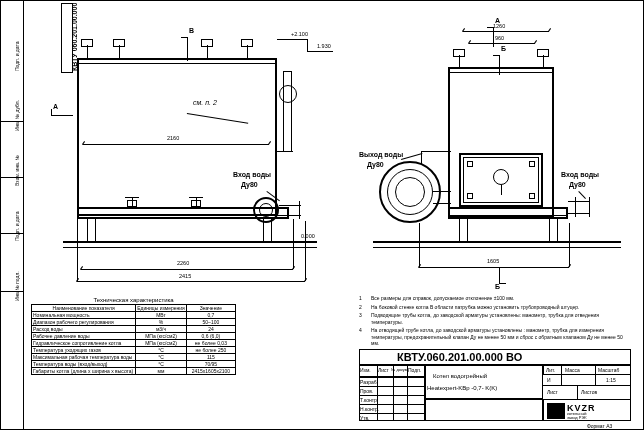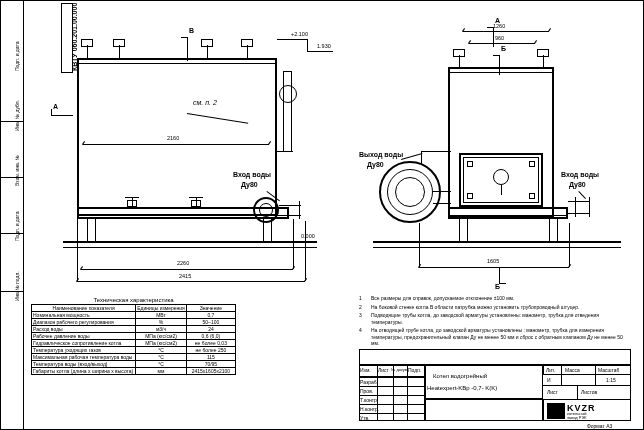--- a/index.html
+++ b/index.html
@@ -286,20 +286,21 @@
     </div>
     <div style="display:flex;gap:4px;">
       <div style="font-size:5px;width:8px;">4</div>
       <div style="font-size:5px;flex:1;line-height:1.3;">На отводящей трубе котла, до заводской арматуры установлены : манометр, трубка для измерения температуры, предохранительный клапан Ду не менее 50 мм и сброс с обратным клапаном Ду не менее 50 мм.</div>
     </div>
   </div>
 
   <div class="stampbox" style="left:358px;top:348px;width:272px;height:72px;"></div>
 
   <div class="stampbox" style="left:358px;top:348px;width:272px;height:16px;"></div>
+  <div class="abs" style="left:396px;top:350px;font-size:11px;font-weight:bold;">КВТУ.060.201.00.000 ВО</div>
 
   <div class="stampbox" style="left:358px;top:364px;width:66px;height:56px;"></div>
   <div class="stampbox" style="left:358px;top:364px;width:66px;height:12px;"></div>
   <div class="ln vl" style="left:376px;top:364px;height:56px;"></div>
   <div class="ln vl" style="left:392px;top:364px;height:56px;"></div>
   <div class="ln vl" style="left:406px;top:364px;height:56px;"></div>
   <div class="ln hl" style="left:358px;top:376px;width:66px;"></div>
   <div class="ln hl" style="left:358px;top:385px;width:66px;"></div>
   <div class="ln hl" style="left:358px;top:394px;width:66px;"></div>
   <div class="ln hl" style="left:358px;top:403px;width:66px;"></div>

